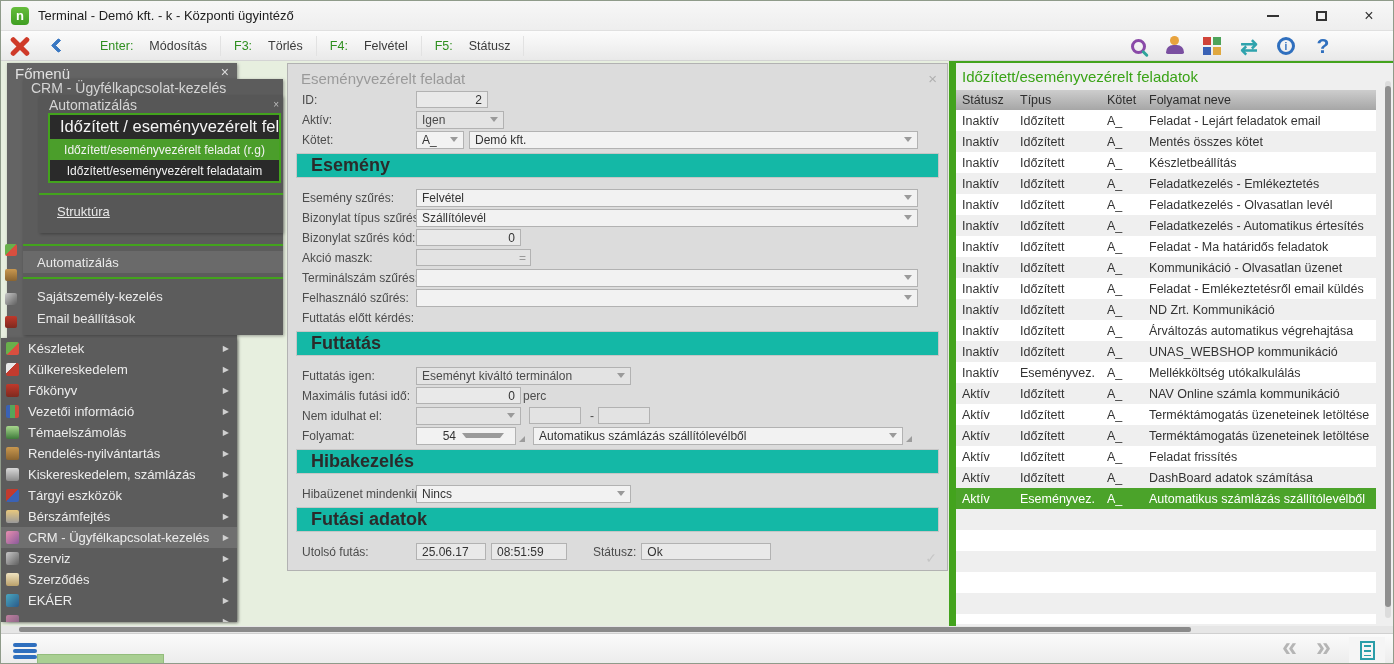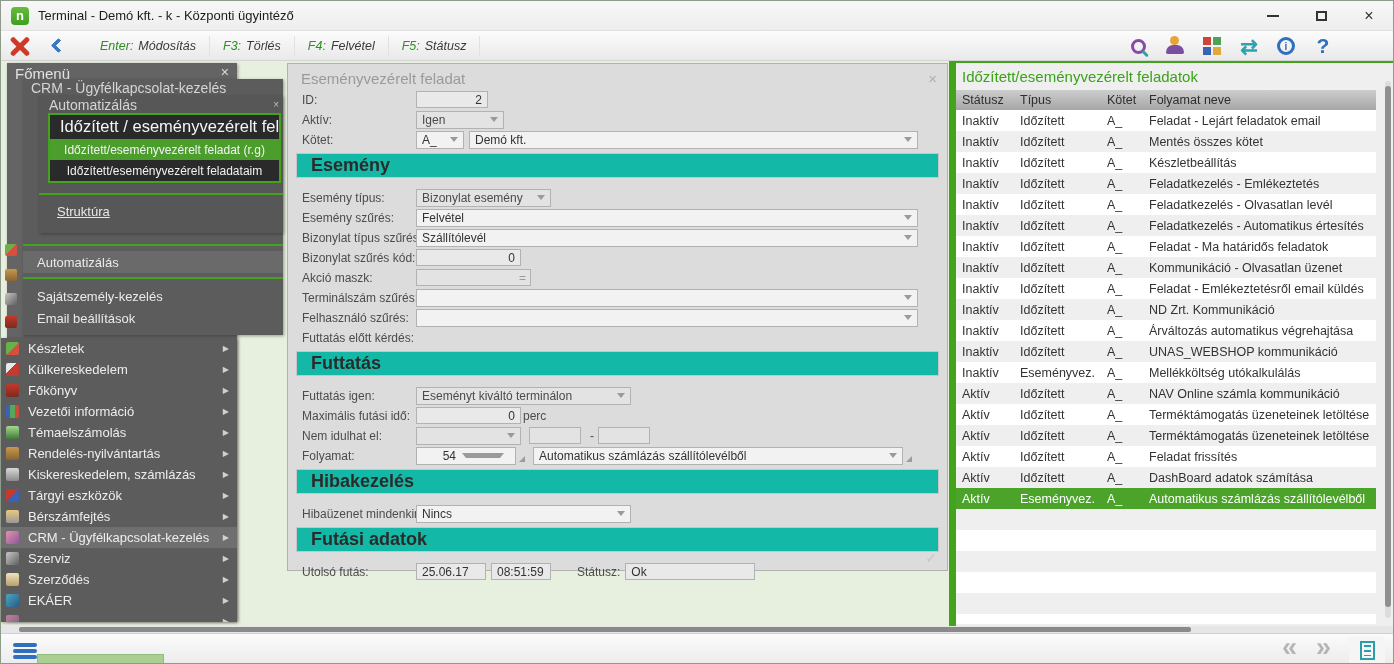--- a/index.html
+++ b/index.html
@@ -18,21 +18,21 @@
 
   
   .toolbar { position:absolute; left:0; top:30px; width:100%; height:30px; background:linear-gradient(#fcfcfc,#e9e9e9); border-bottom:1px solid #d4d4d4; display:flex; align-items:center; }
   .tbtn { width:38px; height:28px; display:flex; align-items:center; justify-content:center; flex:none; }
   .bigx { position:relative; width:24px; height:24px; }
   .bigx::before, .bigx::after { content:''; position:absolute; left:0px; top:10px; width:24px; height:5px; background:#cf3a28; border-radius:2px; }
   .bigx::before { transform:rotate(45deg); }
   .bigx::after { transform:rotate(-45deg); }
   .chevl { width:11px; height:11px; border-left:4px solid #3a78c2; border-bottom:4px solid #3a78c2; transform:rotate(45deg); border-radius:2px; }
   .shortcuts { display:flex; height:100%; align-items:center; margin-left:10px; }
-  .sc { display:inline-flex; gap:5px; padding:0 13px; height:20px; align-items:center; border-right:1px solid #e2e2e2; font-size:12.5px; white-space:nowrap;font-style:italic; }
+  .sc { display:inline-flex; gap:16px; padding:0 13px; height:20px; align-items:center; border-right:1px solid #e2e2e2; font-size:12.5px; white-space:nowrap; }
   .sc .k { color:#2f8f1f; font-weight:normal; }
   .sc .v { color:#3a3a3a; }
   .tbicons { position:absolute; right:56px; top:0; height:30px; display:flex; align-items:center; gap:9px; }
   .tbi { width:28px; height:26px; display:flex; align-items:center; justify-content:center; }
   .i-search { position:relative; width:15px; height:15px; border:3px solid #8a4aa8; border-radius:50%; }
   .i-search::after { content:''; position:absolute; right:-6px; bottom:-4px; width:8px; height:3px; background:#2fa39a; transform:rotate(45deg); border-radius:2px; }
   .i-user { position:relative; width:18px; height:16px; }
   .i-user::before { content:''; position:absolute; left:4px; top:-2px; width:9px; height:9px; border-radius:50%; background:#e8a33d; }
   .i-user::after { content:''; position:absolute; left:0; bottom:0; width:18px; height:9px; border-radius:8px 8px 2px 2px; background:#7a4fa0; }
   .i-mod { display:grid; grid-template-columns:8px 8px; grid-template-rows:8px 8px; gap:2px; }
@@ -360,27 +360,20 @@
           </div>
         <div class="sel" style="width:449px">
             <span>Demó kft.</span>
             <span class="arr"></span>
           </div>
       </div>
 
       <div class="fsec">Esemény</div>
 
       <div class="frow">
-        <span class="flabel">Esemény típus:</span>
-        <div class="sel dis" style="width:135px">
-            <span>Bizonylat esemény</span>
-            <span class="arr"></span>
-          </div>
-      </div>
-      <div class="frow">
         <span class="flabel">Esemény szűrés:</span>
         <div class="sel" style="width:502px">
             <span>Felvétel</span>
             <span class="arr"></span>
           </div>
       </div>
       <div class="frow">
         <span class="flabel">Bizonylat típus szűrés:</span>
         <div class="sel" style="width:502px">
             <span>Szállítólevél</span>
@@ -463,21 +456,21 @@
             <span>Nincs</span>
             <span class="arr"></span>
           </div>
       </div>
 
       <div class="fsec">Futási adatok</div>
 
       <div class="frow">
         <span class="flabel">Utolsó futás:</span>
         <input class="inp mr5" style="width: 70px;" readonly="" value="25.06.17">
-        <input class="inp" style="width: 60px;" readonly="" value="08:51:59">
+        <input class="inp" style="width: 76px;" readonly="" value="08:51:59">
         <span class="gap26"></span>
         <span class="slabel">Státusz:</span>
         <input class="inp" style="width: 130px;" readonly="" value="Ok">
       </div>
 
       <span class="fcheck">✓</span>
     </div>
 
     <div class="rpanel">
       <div class="rbar"></div>

